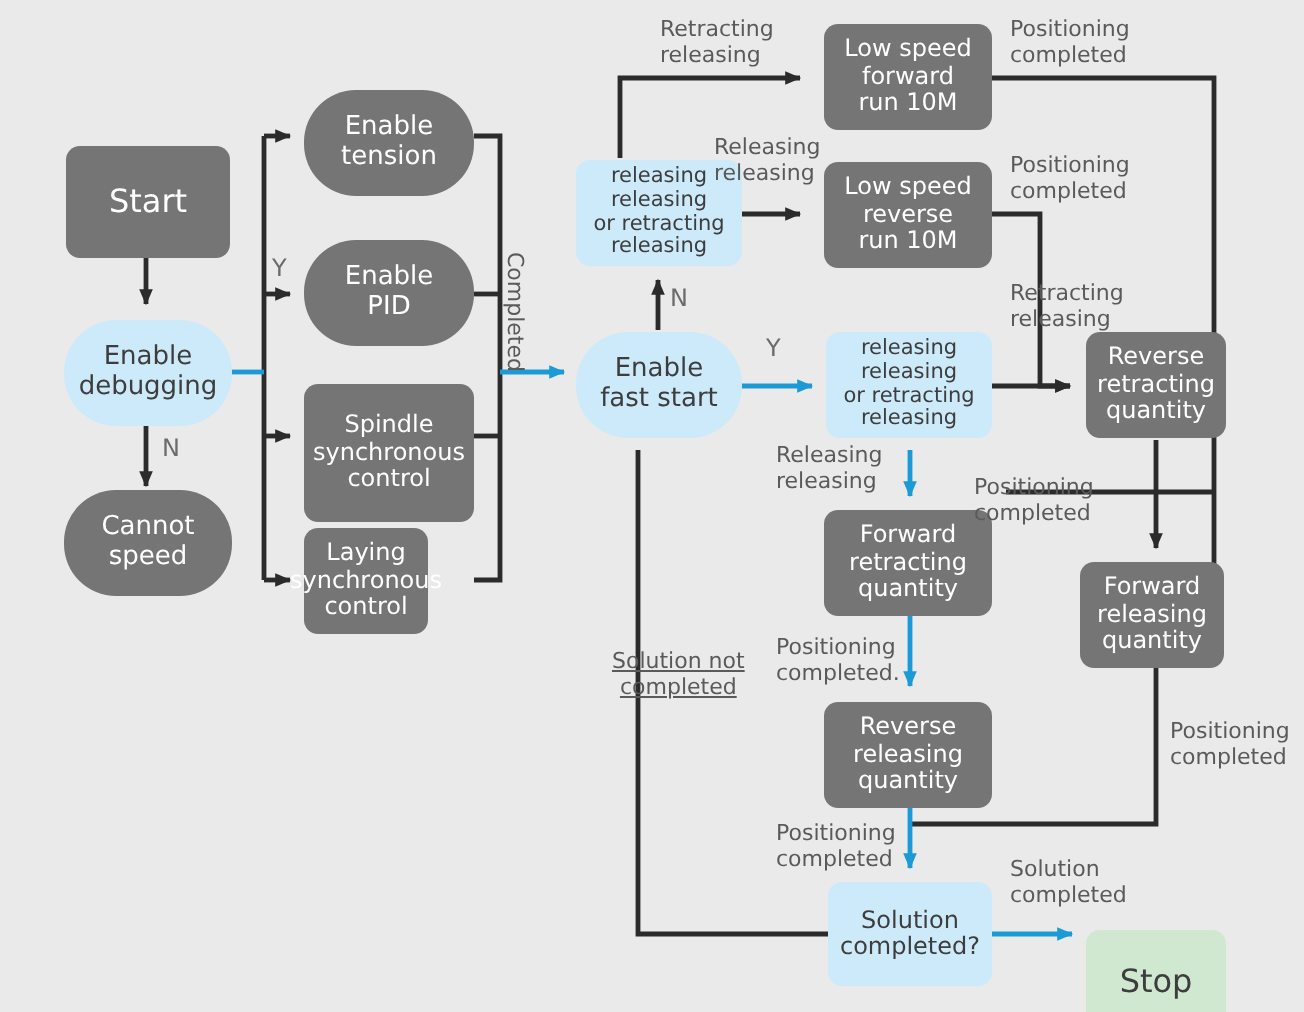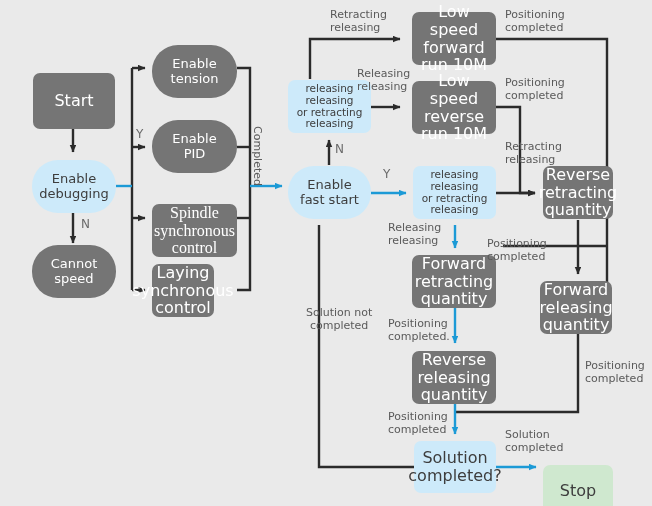--- a/index.html
+++ b/index.html
@@ -40,21 +40,21 @@
   .node.blue {
     background: #cdeafa;
     color: #3d3d3d;
   }
   .node.green {
     background: #cfe8cf;
     color: #3d3d3d;
   }
   .node.sz-lg  { font-size: 16px; }
   .node.sz-md  { font-size: 13px; border-radius: 26px; }
-  .node.sz-sm  { font-size: 16px; }
+  .node.sz-sm  { font-size: 12px; }
   .node.sz-xs  { font-size: 10.5px; }
 
   .edge-label {
     position: absolute;
     color: #5a5a5a;
     font-size: 11px;
     line-height: 1.15;
     white-space: pre-line;
     text-align: left;
   }
@@ -146,21 +146,21 @@
 
   <div class="node gray sz-md" style="left:32px; top:245px; width:84px; height:53px;">Cannot
 speed</div>
 
   <div class="node gray sz-md" style="left:152px; top:45px; width:85px; height:53px;">Enable
 tension</div>
 
   <div class="node gray sz-md" style="left:152px; top:120px; width:85px; height:53px;">Enable
 PID</div>
 
-  <div class="node gray sz-sm" style="left:152px; top:204px; width:85px; height:53px;font-family:Liberation Serif, serif;">Spindle
+  <div class="node gray sz-sm" style="left:152px; top:192px; width:85px; height:69px;">Spindle
 synchronous
 control</div>
 
   <div class="node gray sz-sm" style="left:152px; top:264px; width:62px; height:53px;">Laying
 synchronous
 control</div>
 
   <div class="node blue sz-xs" style="left:288px; top:80px; width:83px; height:53px;">releasing
 releasing
 or retracting
@@ -236,19 +236,19 @@
 
   <div class="edge-label" style="left:388px; top:318px;">Positioning
 completed.</div>
 
   <div class="edge-label" style="left:388px; top:411px;">Positioning
 completed</div>
 
   <div class="edge-label" style="left:585px; top:360px;">Positioning
 completed</div>
 
-  <div class="edge-label ctr" style="left:306px; top:307px;">Solution not
+  <div class="edge-label ctr" style="left:306px; top:325px;text-decoration:underline;">Solution not
 completed</div>
 
   <div class="edge-label" style="left:505px; top:429px;">Solution
 completed</div>
 
 </div>
 
 </body></html>

